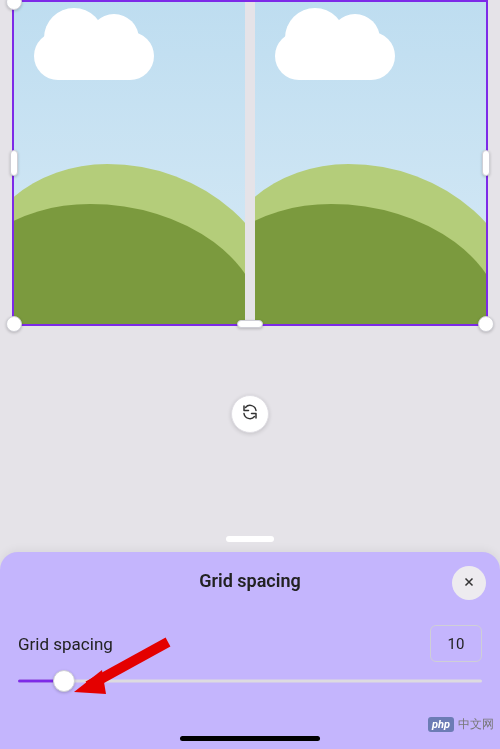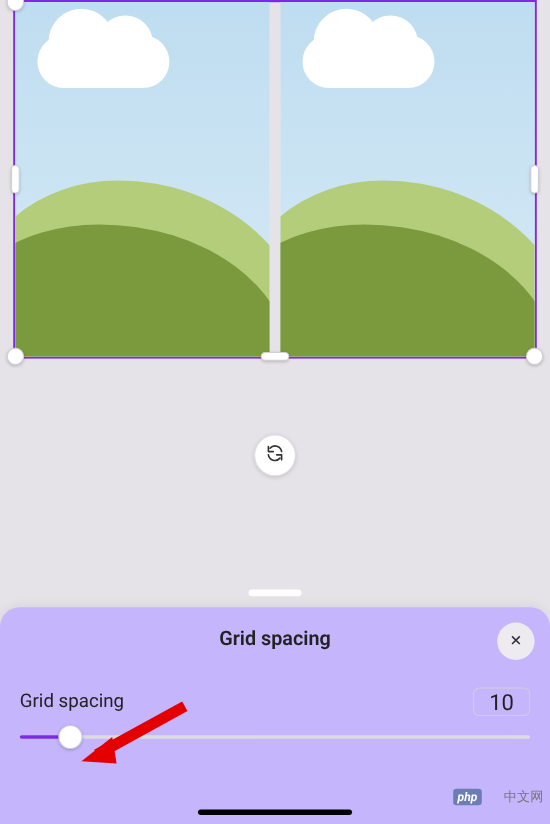--- a/index.html
+++ b/index.html
@@ -92,23 +92,23 @@
     .close-btn {
       position:absolute; right:-4px; top:-4px;
       width:34px; height:34px; border-radius:50%;
       background:#EDEBEF; display:flex; align-items:center; justify-content:center;
     }
     .close-btn svg { width:14px; height:14px; stroke:#333; stroke-width:2.5; }
 
     .control-row { display:flex; align-items:center; justify-content:space-between; }
     .control-label { font-size:17px; color:#222; }
     .value-box {
-      width:52px; height:26px; border:1px solid #CFCFD6; border-radius:6px;
+      width:52px; height:37px; border:1px solid #CFCFD6; border-radius:6px;
       display:flex; align-items:center; justify-content:center;
-      font-size:20px; color:#222;
+      font-size:15px; color:#222;
     }
 
     .slider-wrap { position:relative; width:100%; height:30px; margin-top:4px; }
     .slider-track {
       position:absolute; top:50%; left:0; right:0; height:3px;
       background:#DDDBE0; border-radius:2px; transform:translateY(-50%);
     }
     .slider-fill {
       position:absolute; top:50%; left:0; height:3px; width:10%;
       background:#7D2AE8; border-radius:2px; transform:translateY(-50%);
@@ -127,21 +127,21 @@
 
     
     .home-indicator {
       position:absolute; bottom:8px; left:50%; transform:translateX(-50%);
       width:140px; height:5px; background:#000; border-radius:3px;
     }
 
     
     .watermark {
       position:absolute; right:6px; bottom:16px;
-      display:flex; align-items:center; gap:20px;
+      display:flex; align-items:center; gap:4px;
       font-size:12px; color:#777;
     }
     .php-badge {
       background:#6C7CB5; color:#fff; font-weight:700;
       font-size:11px; padding:1px 4px; border-radius:3px;
       font-style:italic;
     }
   </style>
 </head>
 <body>

